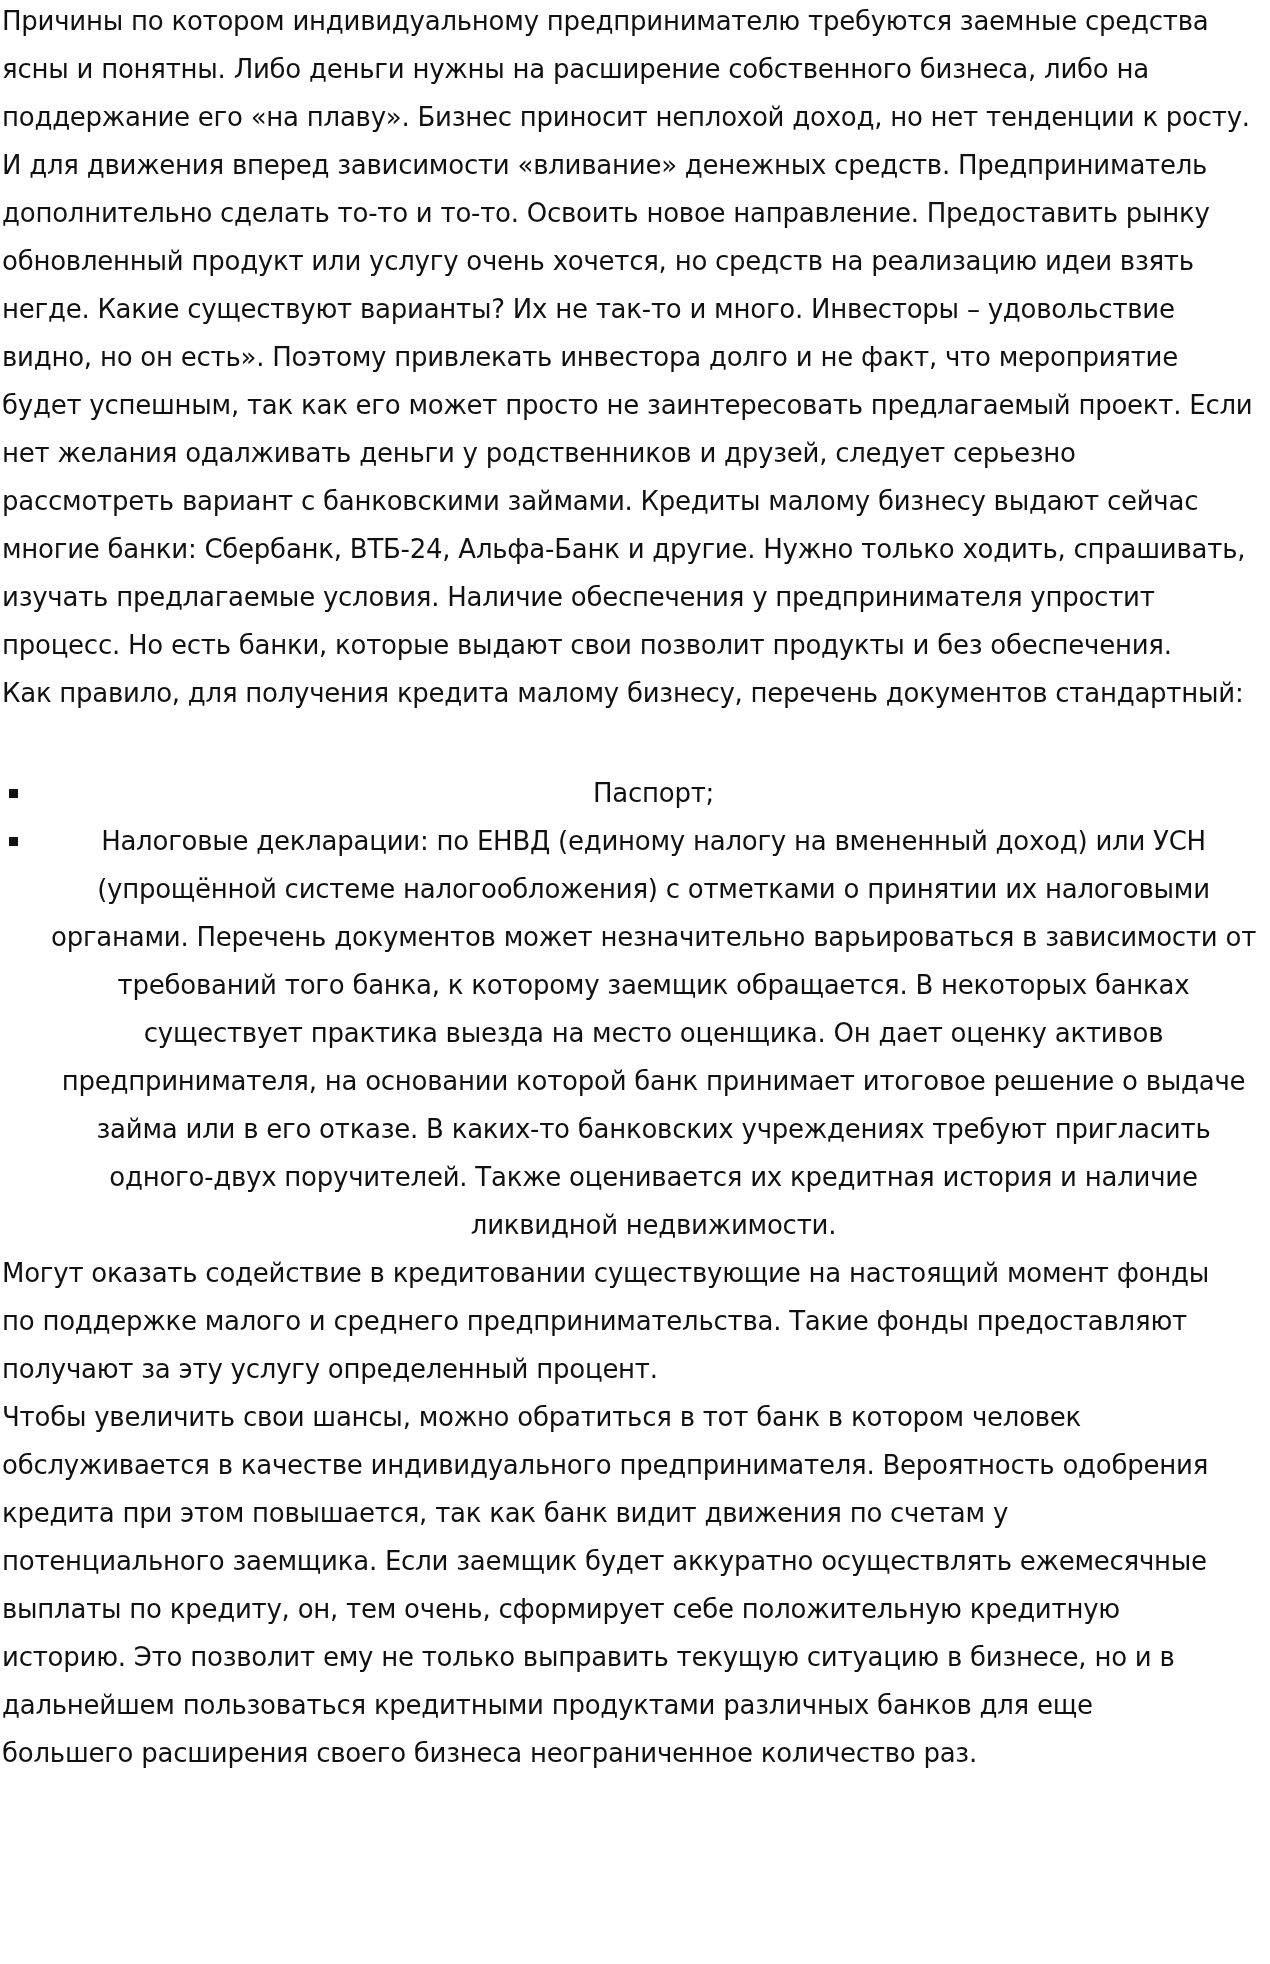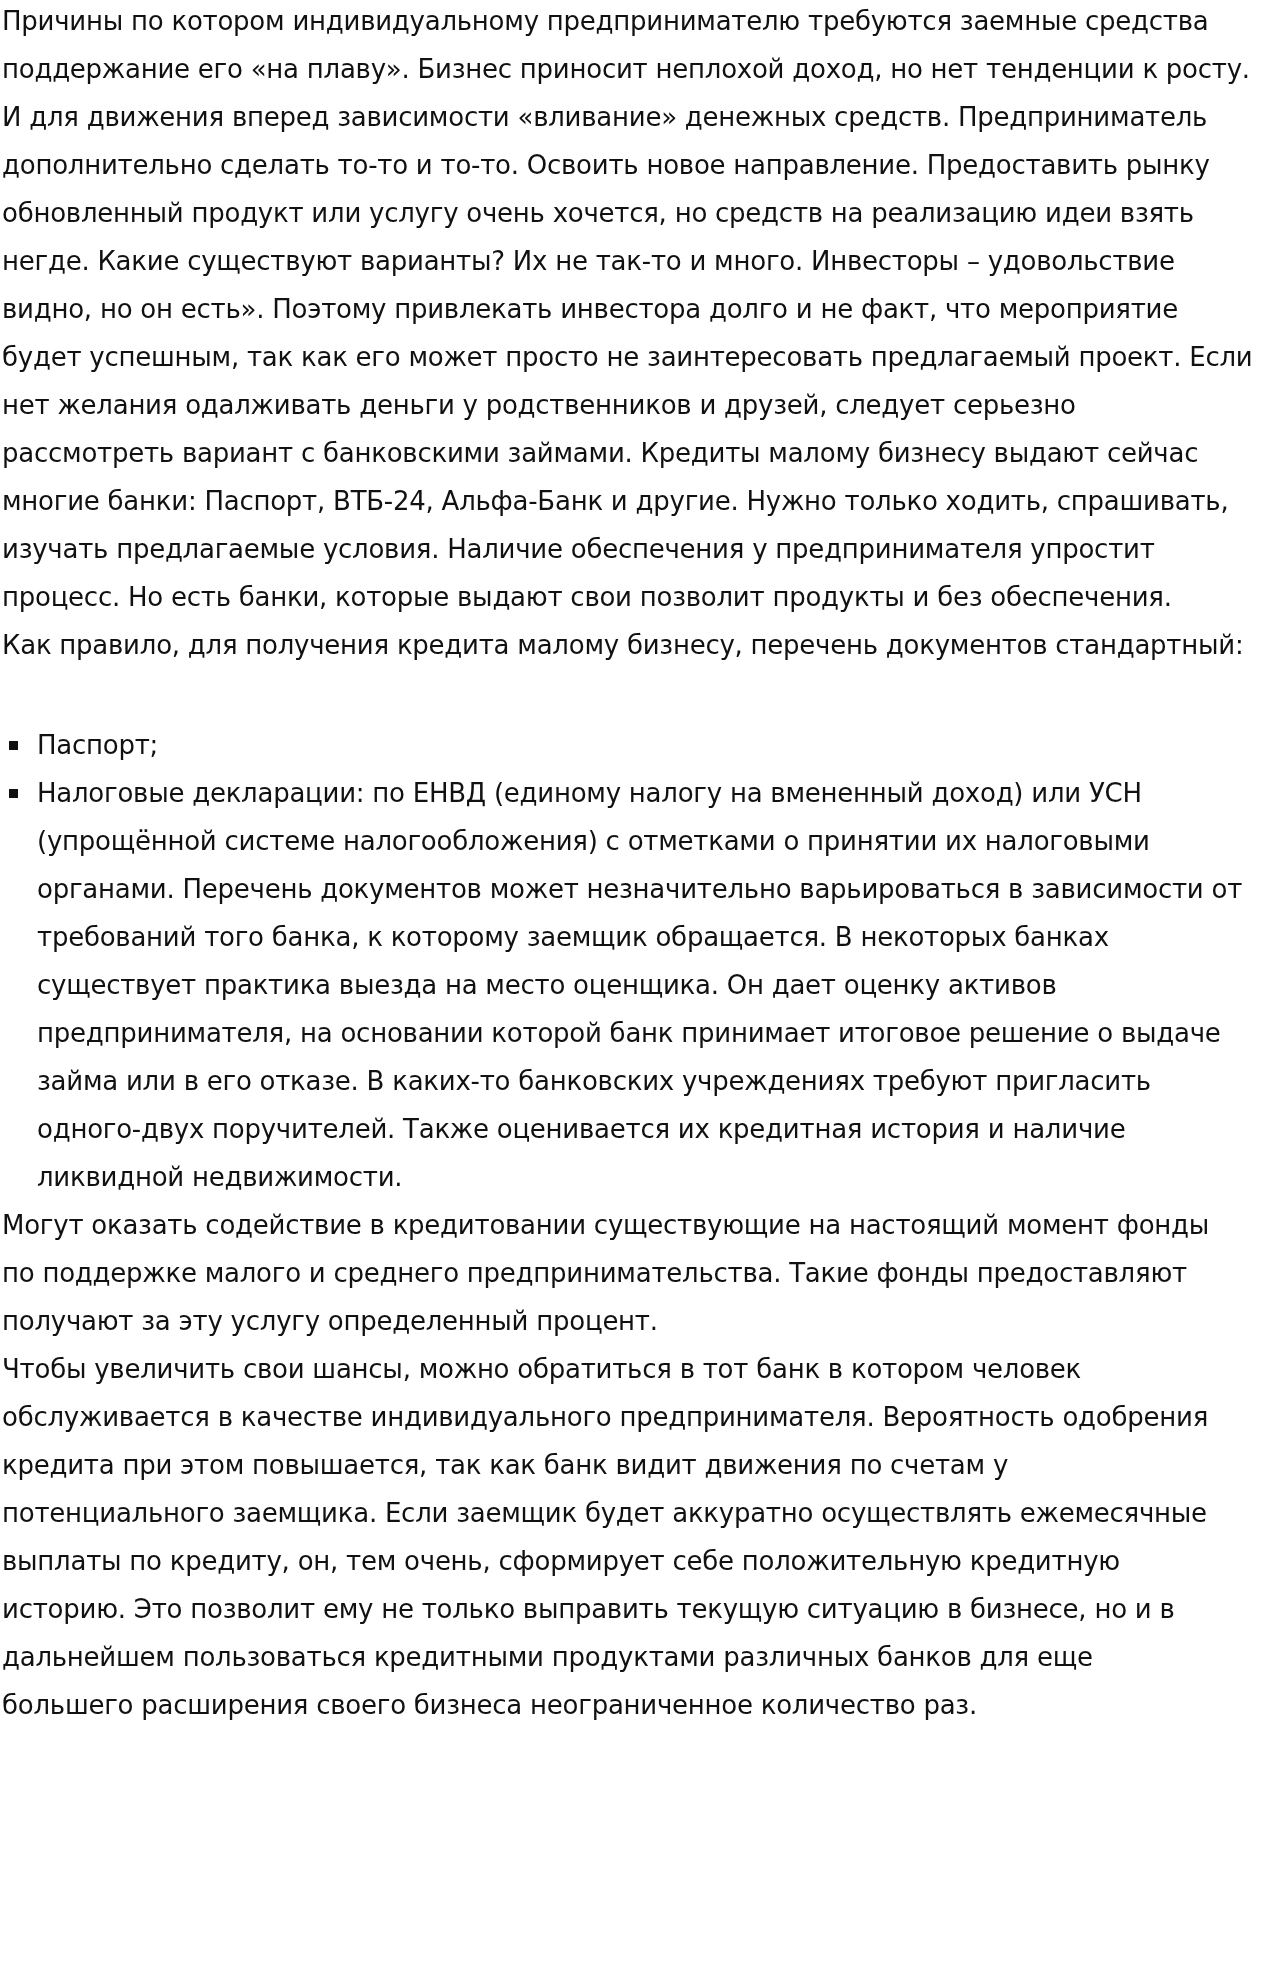--- a/index.html
+++ b/index.html
@@ -26,47 +26,49 @@
     white-space: nowrap;
   }
   .doc-list {
     list-style: none;
     margin: 52px 0 0 0;
     padding: 0;
   }
   .list-item {
     position: relative;
     padding-left: 35px;
+    text-align: center;
   }
   .bullet {
     position: absolute;
     left: 7px;
     top: 20px;
     width: 9px;
     height: 9px;
     background: #111111;
   }
 </style>
 </head>
 <body>
 
 <div class="doc">
 
   <div class="para">
       <div class="line">Причины по котором индивидуальному предпринимателю требуются заемные средства</div>
+      <div class="line">ясны и понятны. Либо деньги нужны на расширение собственного бизнеса, либо на</div>
       <div class="line">поддержание его «на плаву». Бизнес приносит неплохой доход, но нет тенденции к росту.</div>
       <div class="line">И для движения вперед зависимости «вливание» денежных средств. Предприниматель</div>
       <div class="line">дополнительно сделать то-то и то-то. Освоить новое направление. Предоставить рынку</div>
       <div class="line">обновленный продукт или услугу очень хочется, но средств на реализацию идеи взять</div>
       <div class="line">негде. Какие существуют варианты? Их не так-то и много. Инвесторы – удовольствие</div>
       <div class="line">видно, но он есть». Поэтому привлекать инвестора долго и не факт, что мероприятие</div>
       <div class="line">будет успешным, так как его может просто не заинтересовать предлагаемый проект. Если</div>
       <div class="line">нет желания одалживать деньги у родственников и друзей, следует серьезно</div>
       <div class="line">рассмотреть вариант с банковскими займами. Кредиты малому бизнесу выдают сейчас</div>
-      <div class="line">многие банки: Паспорт, ВТБ-24, Альфа-Банк и другие. Нужно только ходить, спрашивать,</div>
+      <div class="line">многие банки: Сбербанк, ВТБ-24, Альфа-Банк и другие. Нужно только ходить, спрашивать,</div>
       <div class="line">изучать предлагаемые условия. Наличие обеспечения у предпринимателя упростит</div>
       <div class="line">процесс. Но есть банки, которые выдают свои позволит продукты и без обеспечения.</div>
       <div class="line">Как правило, для получения кредита малому бизнесу, перечень документов стандартный:</div>
     </div>
 
   <ul class="doc-list">
     <li class="list-item">
       <span class="bullet"></span>
       <div>
           <div class="line">Паспорт;</div>

